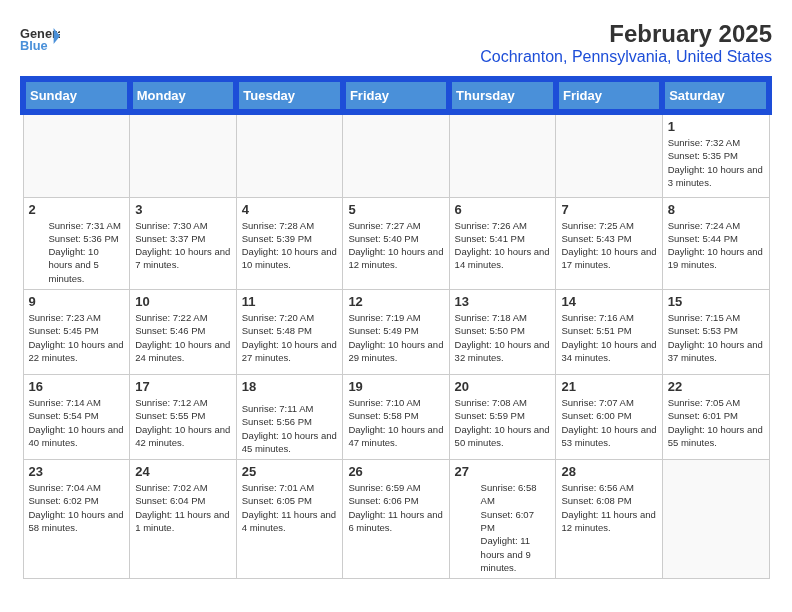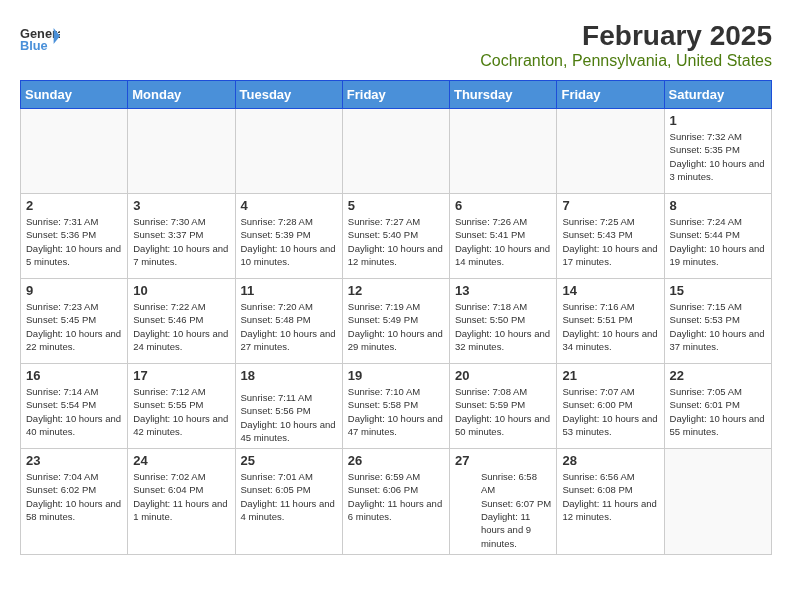--- a/index.html
+++ b/index.html
@@ -22,40 +22,40 @@
     }
     .logo-icon {
       width: 40px;
       height: 40px;
       margin-right: 5px;
     }
     .title-block {
       text-align: right;
     }
     .month-title {
-      font-size: 28px;
+      font-size: 24px;
       font-weight: bold;
       color: #333;
     }
     .location {
       font-size: 16px;
-      color: #4d7c0f;
+      color: #1d4ed8;
     }
     .calendar {
       width: 100%;
       border-collapse: collapse;
     }
     .calendar th {
       background: #4A90D9;
       color: #fff;
       font-size: 13px;
       font-weight: bold;
       padding: 6px 4px;
       text-align: left;
-      border: 1px solid #1d4ed8;
+      border: 6px solid #1d4ed8;
     }
     .calendar td {
       border: 1px solid #ccc;
       vertical-align: top;
       padding: 4px 5px;
       width: 108px;
       min-height: 80px;
       font-size: 10px;
       color: #333;
       background: #fff;
@@ -121,21 +121,21 @@
         <td>
           <span class="day-number">1</span>
           <div class="day-info" style="white-space: pre-line;">Sunrise: 7:32 AM
 Sunset: 5:35 PM
 Daylight: 10 hours and 3 minutes.</div>
         </td>
       </tr>
       <tr class="week-row">
         <td>
           <span class="day-number">2</span>
-          <div class="day-info" style="white-space: pre-line;">Sunrise: 7:31 AM
+          <div class="day-info" style="white-space: pre-line; margin-left: 20px;">Sunrise: 7:31 AM
 Sunset: 5:36 PM
 Daylight: 10 hours and 5 minutes.</div>
         </td>
         <td>
           <span class="day-number">3</span>
           <div class="day-info" style="white-space: pre-line;">Sunrise: 7:30 AM
 Sunset: 3:37 PM
 Daylight: 10 hours and 7 minutes.</div>
         </td>
         <td>

